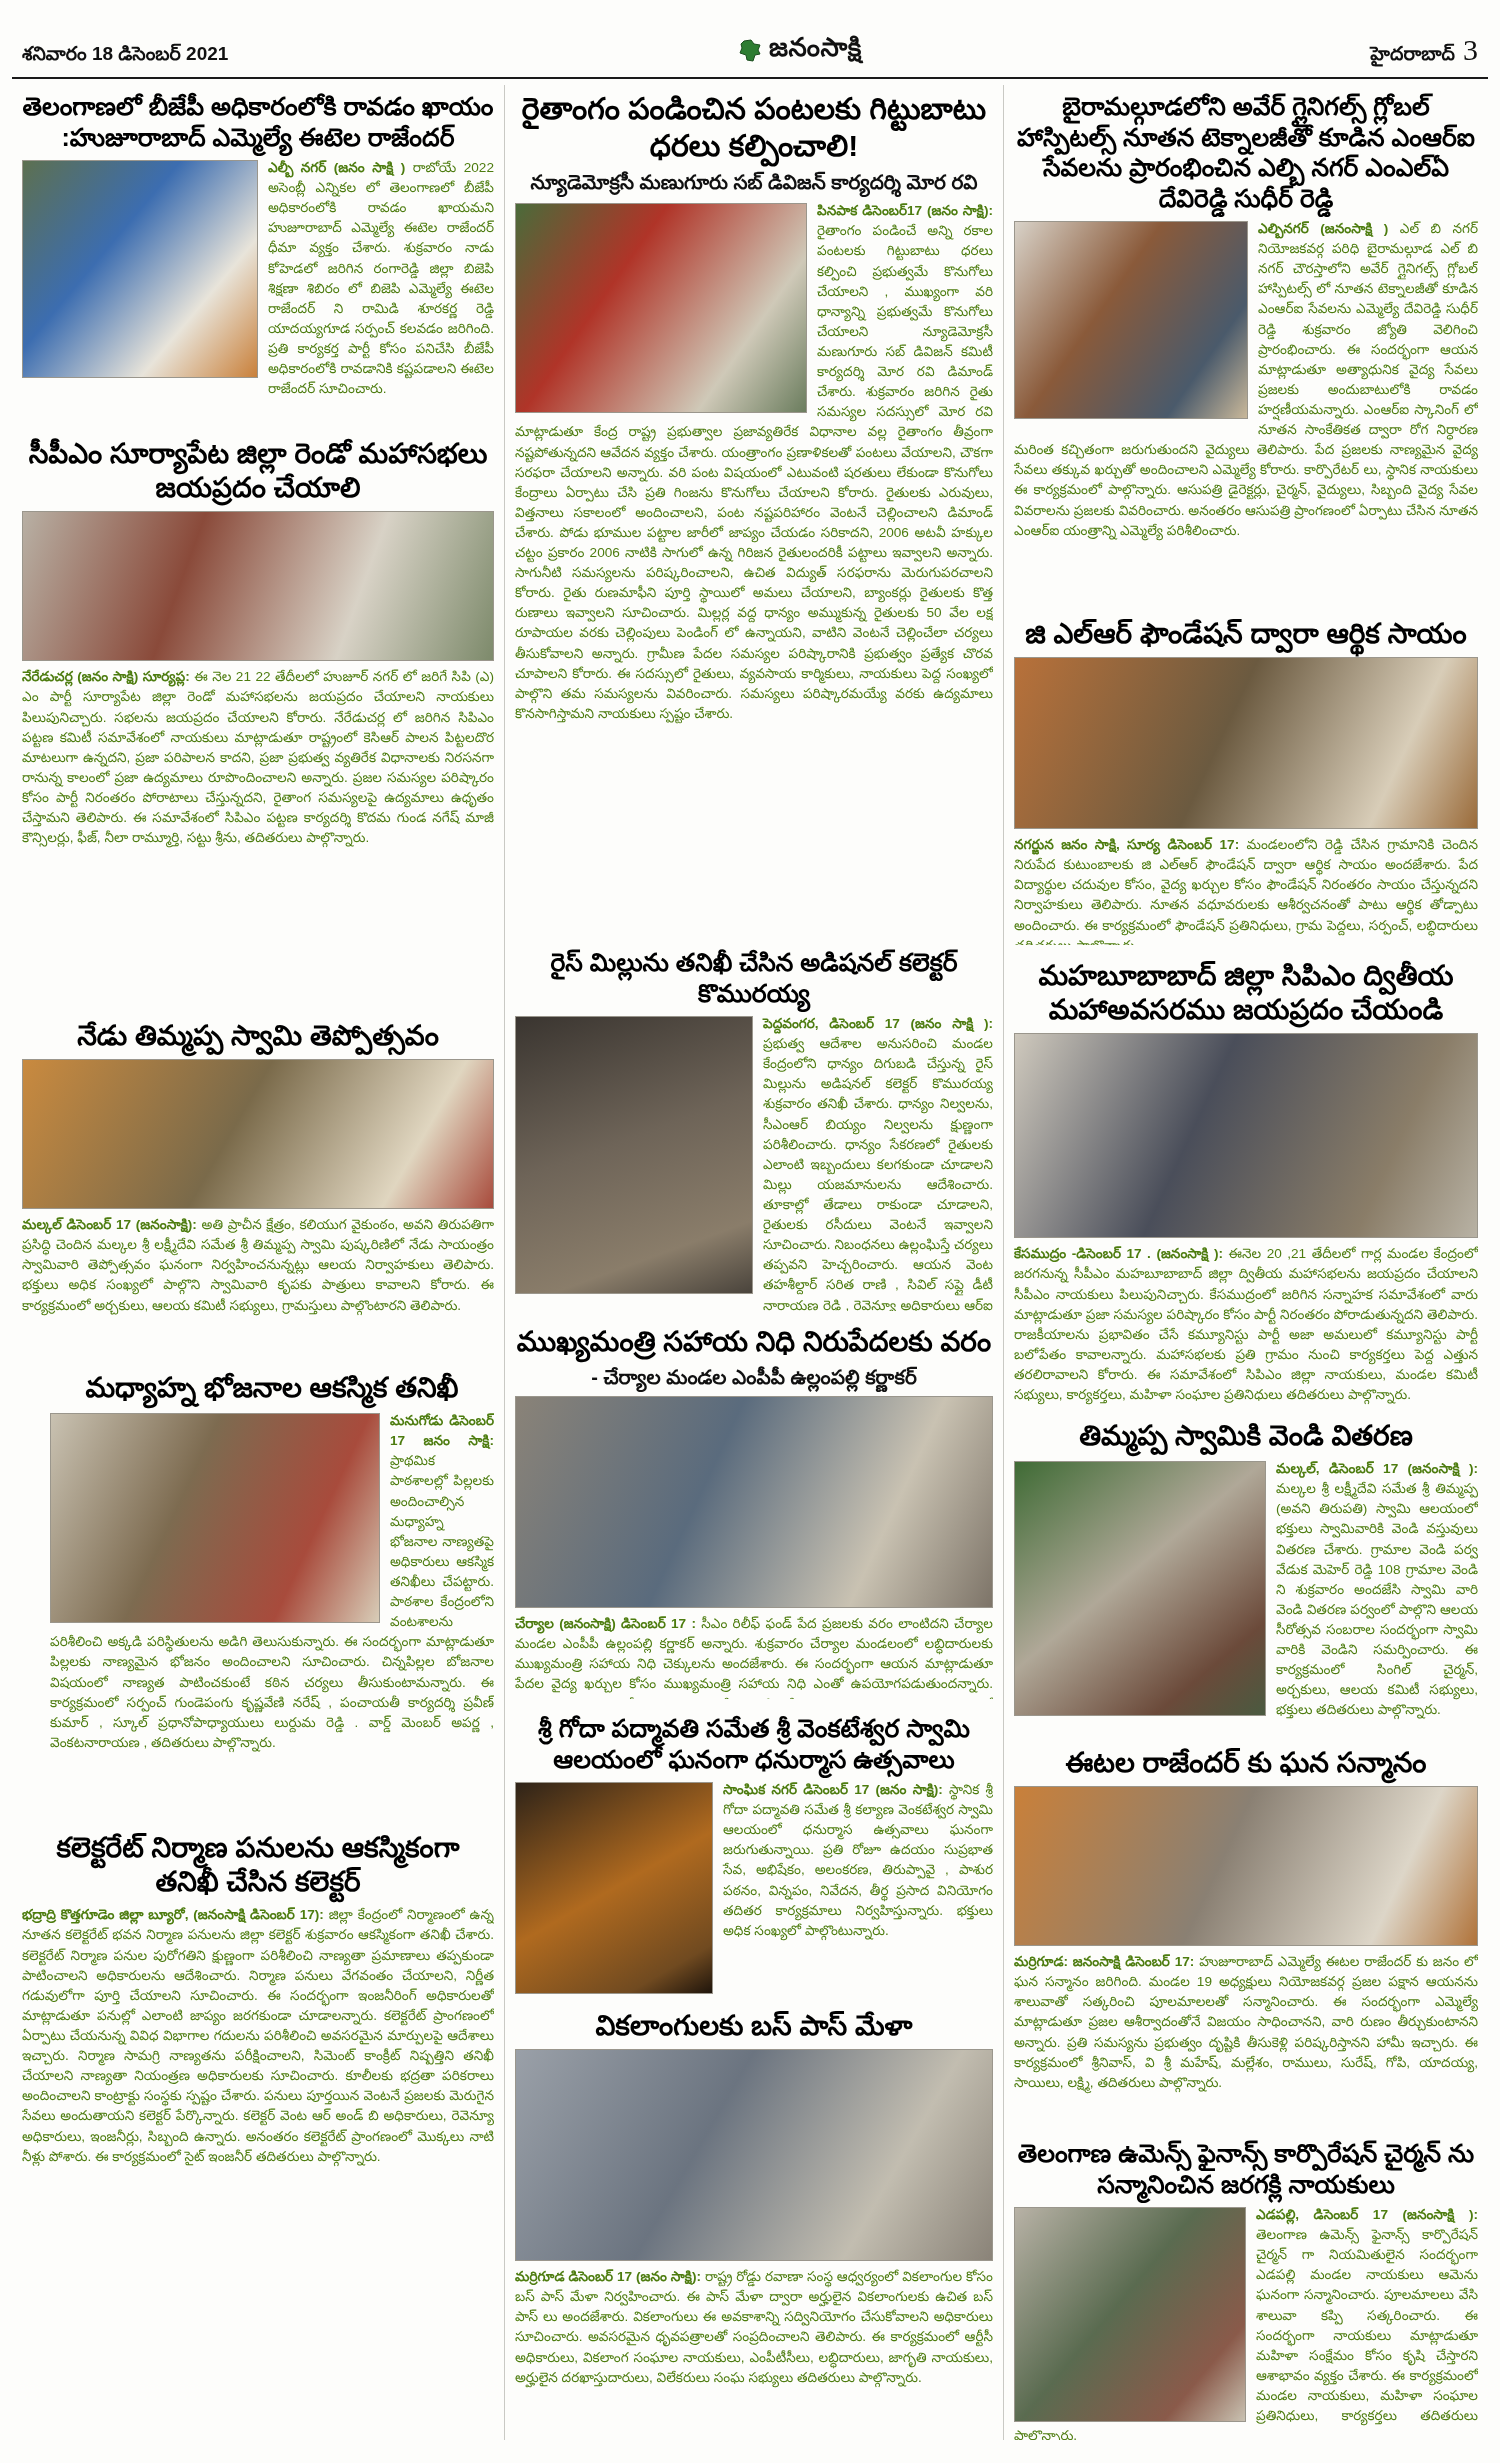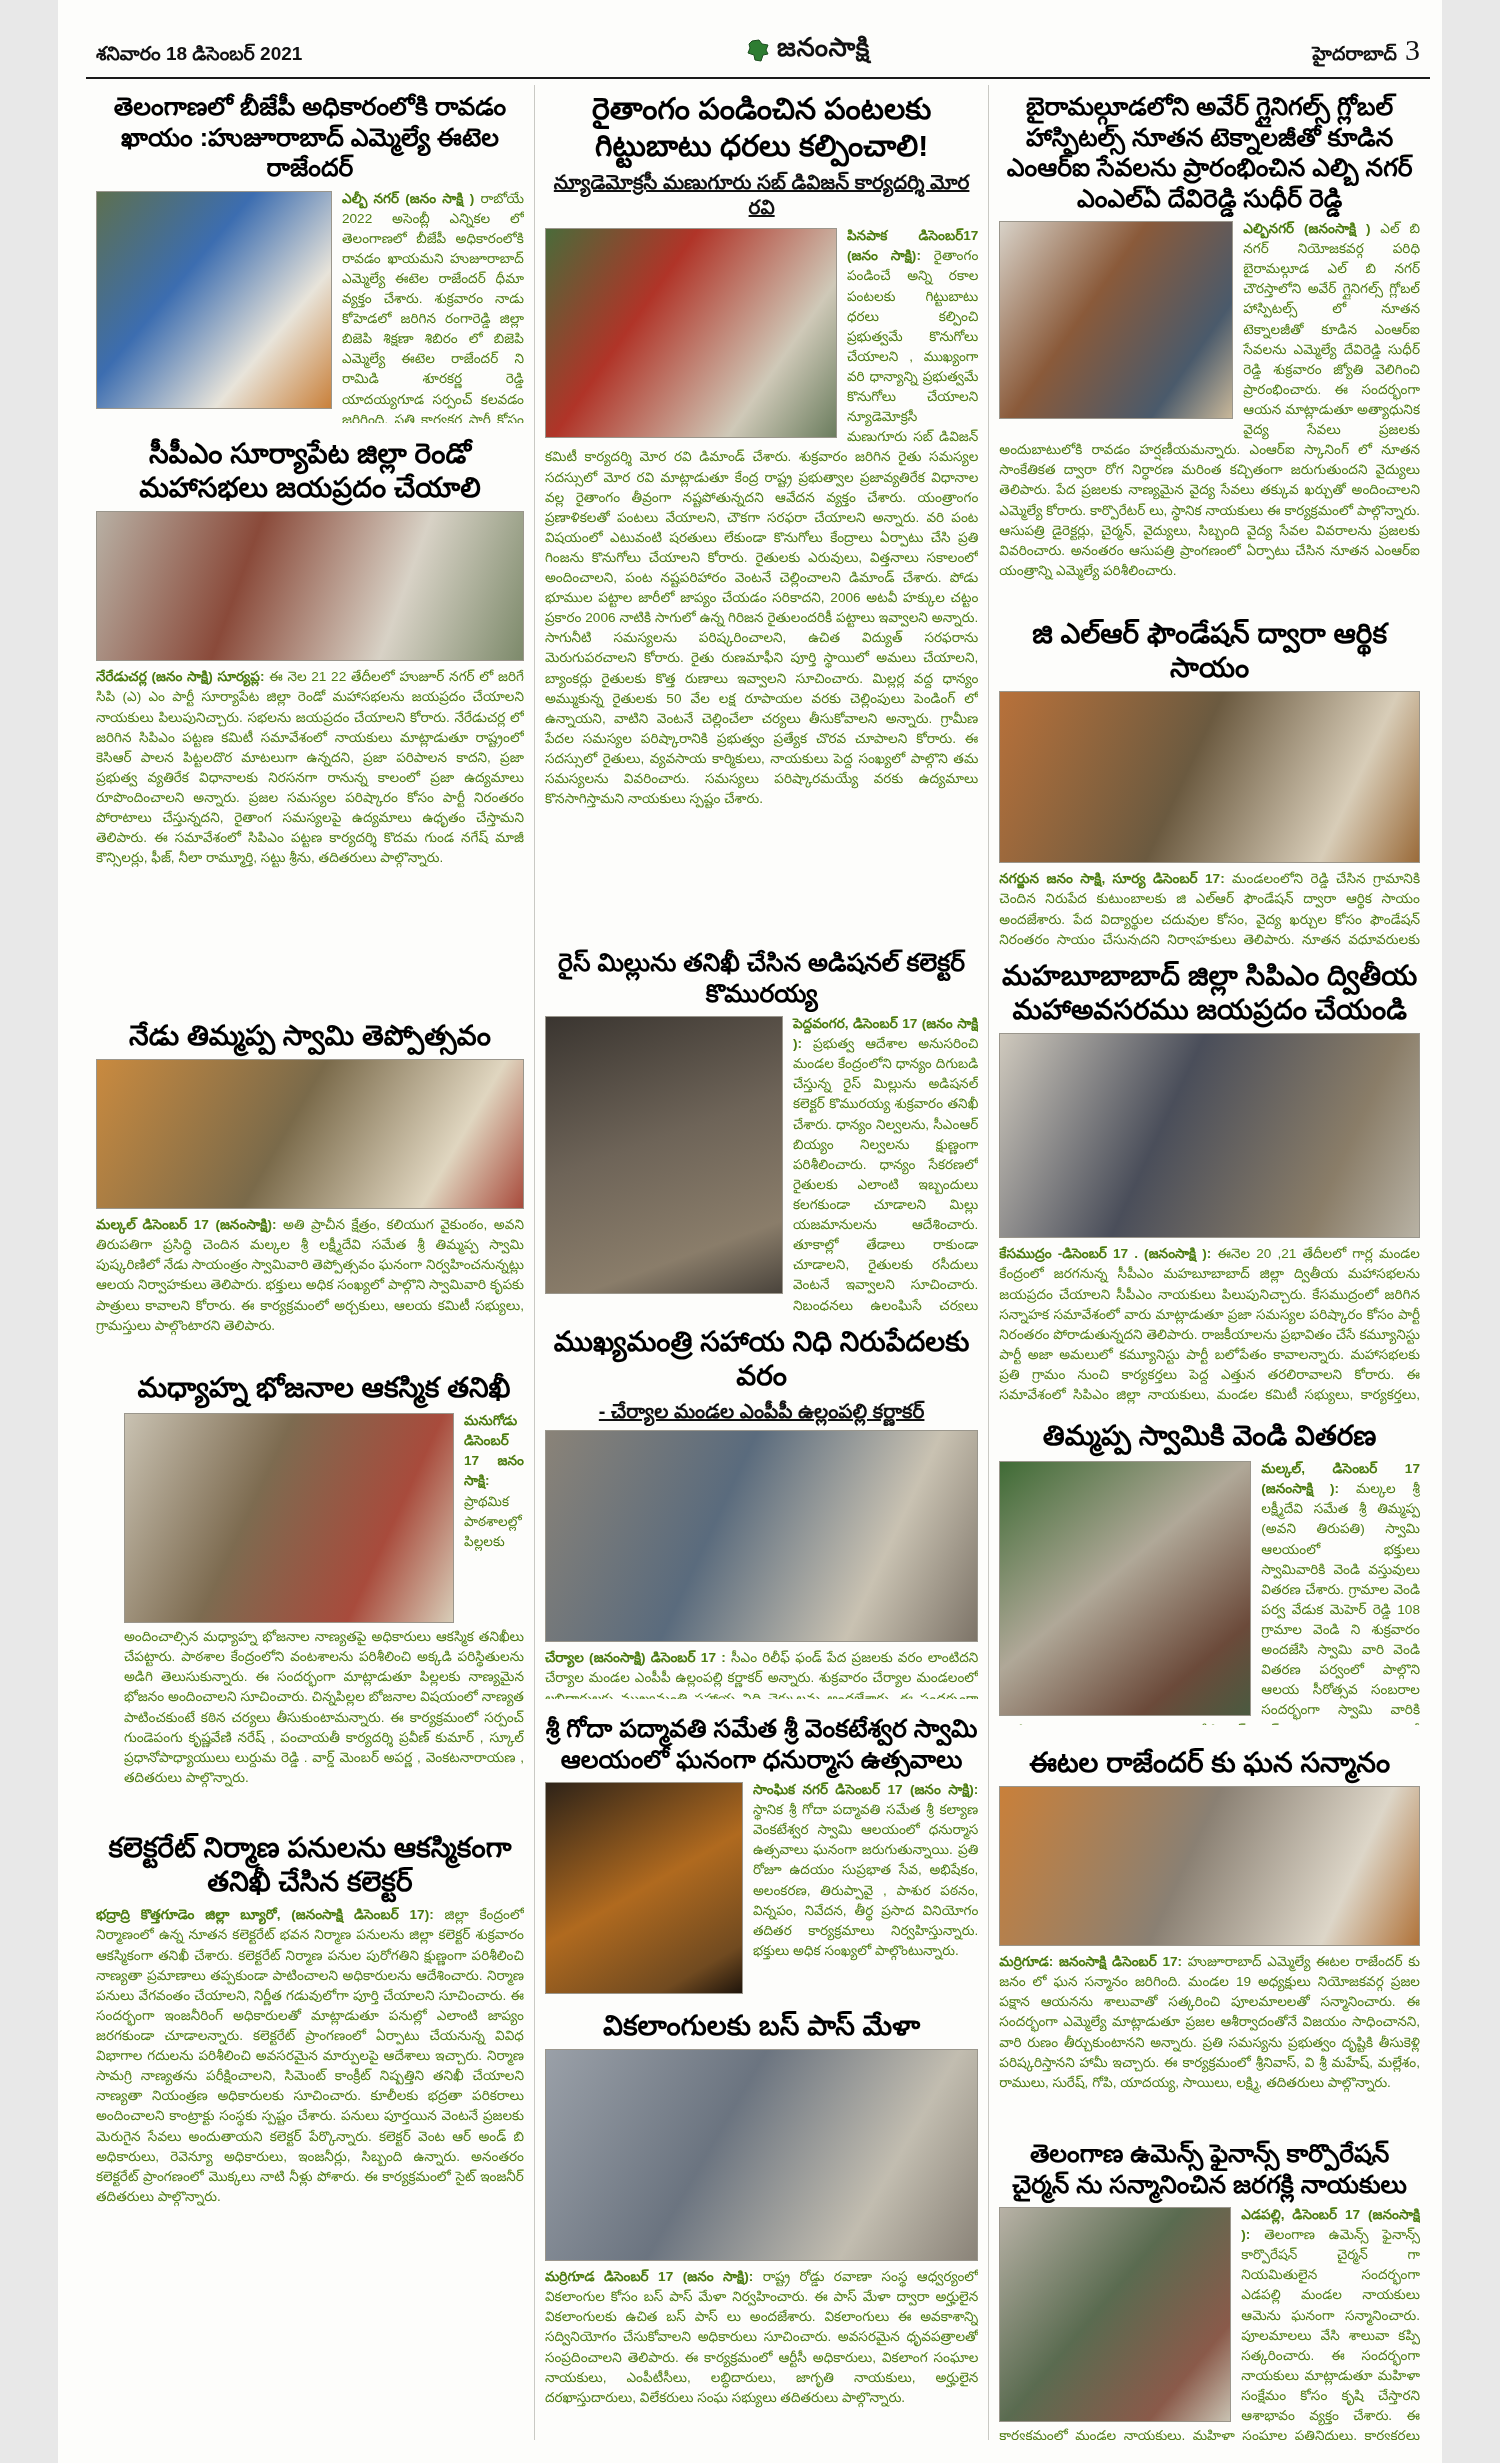--- a/index.html
+++ b/index.html
@@ -1,19 +1,19 @@
 <!DOCTYPE html>
 <html><head>
 <meta charset="utf-8">
 <style>
   html,body{margin:0;padding:0;background:#e8e8e8;}
   .page{
-    width:1384px;height:2463px;margin:0 auto;background:#fdfdfb;
+    width:1500px;height:2463px;margin:0 auto;background:#fdfdfb;
     font-family:"Liberation Sans","DejaVu Sans",sans-serif;color:#111;
-    box-sizing:border-box;padding:10px 12px 0 28px;overflow:hidden;
+    box-sizing:border-box;padding:10px 12px 0 12px;overflow:hidden;
   }
   
   .masthead{display:flex;align-items:flex-end;justify-content:space-between;
     padding:22px 10px 8px 10px;border-bottom:2px solid #1a1a1a;}
   .m-date{font-size:19px;font-weight:bold;}
   .m-center{display:flex;align-items:center;gap:6px;}
   .m-logo{width:26px;height:24px;display:inline-block;}
   .m-title{font-size:26px;font-weight:bold;letter-spacing:.5px;}
   .m-right{display:flex;align-items:baseline;gap:8px;}
   .m-edition{font-size:19px;font-weight:bold;}
@@ -24,21 +24,21 @@
   .col-left{width:492px;}
   .col-mid{width:500px;border-left:1px solid #c9c9c4;border-right:1px solid #c9c9c4;}
   .col-right{width:484px;}
   
   article{overflow:hidden;margin-bottom:8px;}
   .hl{margin:6px 0 6px 0;text-align:center;font-weight:bold;color:#000;
       line-height:1.22;letter-spacing:0;}
   .hl-xl{font-size:30px;}
   .hl-lg{font-size:28px;}
   .hl-md{font-size:25px;}
-  .subhl{margin:0 0 6px 0;text-align:center;font-weight:bold;font-size:20px;line-height:1.25;text-decoration:underline;}
+  .subhl{margin:0 0 6px 0;text-align:center;font-weight:bold;font-size:20px;line-height:1.25;}
   .body{font-size:13.6px;line-height:1.48;text-align:justify;margin:2px 0;color:#4d7c0f;}
   .dl{font-weight:bold;}
   .ph{background:#cfcabd;border:1px solid #9a968c;box-sizing:border-box;margin:2px 0 6px 0;}
   .ph-full{width:100%;}
   .ph-left{float:left;margin:2px 10px 4px 0;}
   
   .p-l1{width:236px;height:218px;background:linear-gradient(130deg,#5d7050 0%,#3c6db0 38%,#e8e4da 72%,#c9803a 100%);}
   .p-l2{height:150px;background:linear-gradient(110deg,#b8b0a4 0%,#8a4a3a 35%,#d8d2c6 70%,#7d8a6b 100%);}
   .p-l3{height:150px;background:linear-gradient(120deg,#c98a3f 0%,#7a6a4a 45%,#e0d6c0 80%,#a84b3c 100%);}
   .p-l4{width:330px;height:210px;background:linear-gradient(115deg,#c9c2b2 0%,#7d6b50 40%,#a84b3c 75%,#d8cdb8 100%);}

